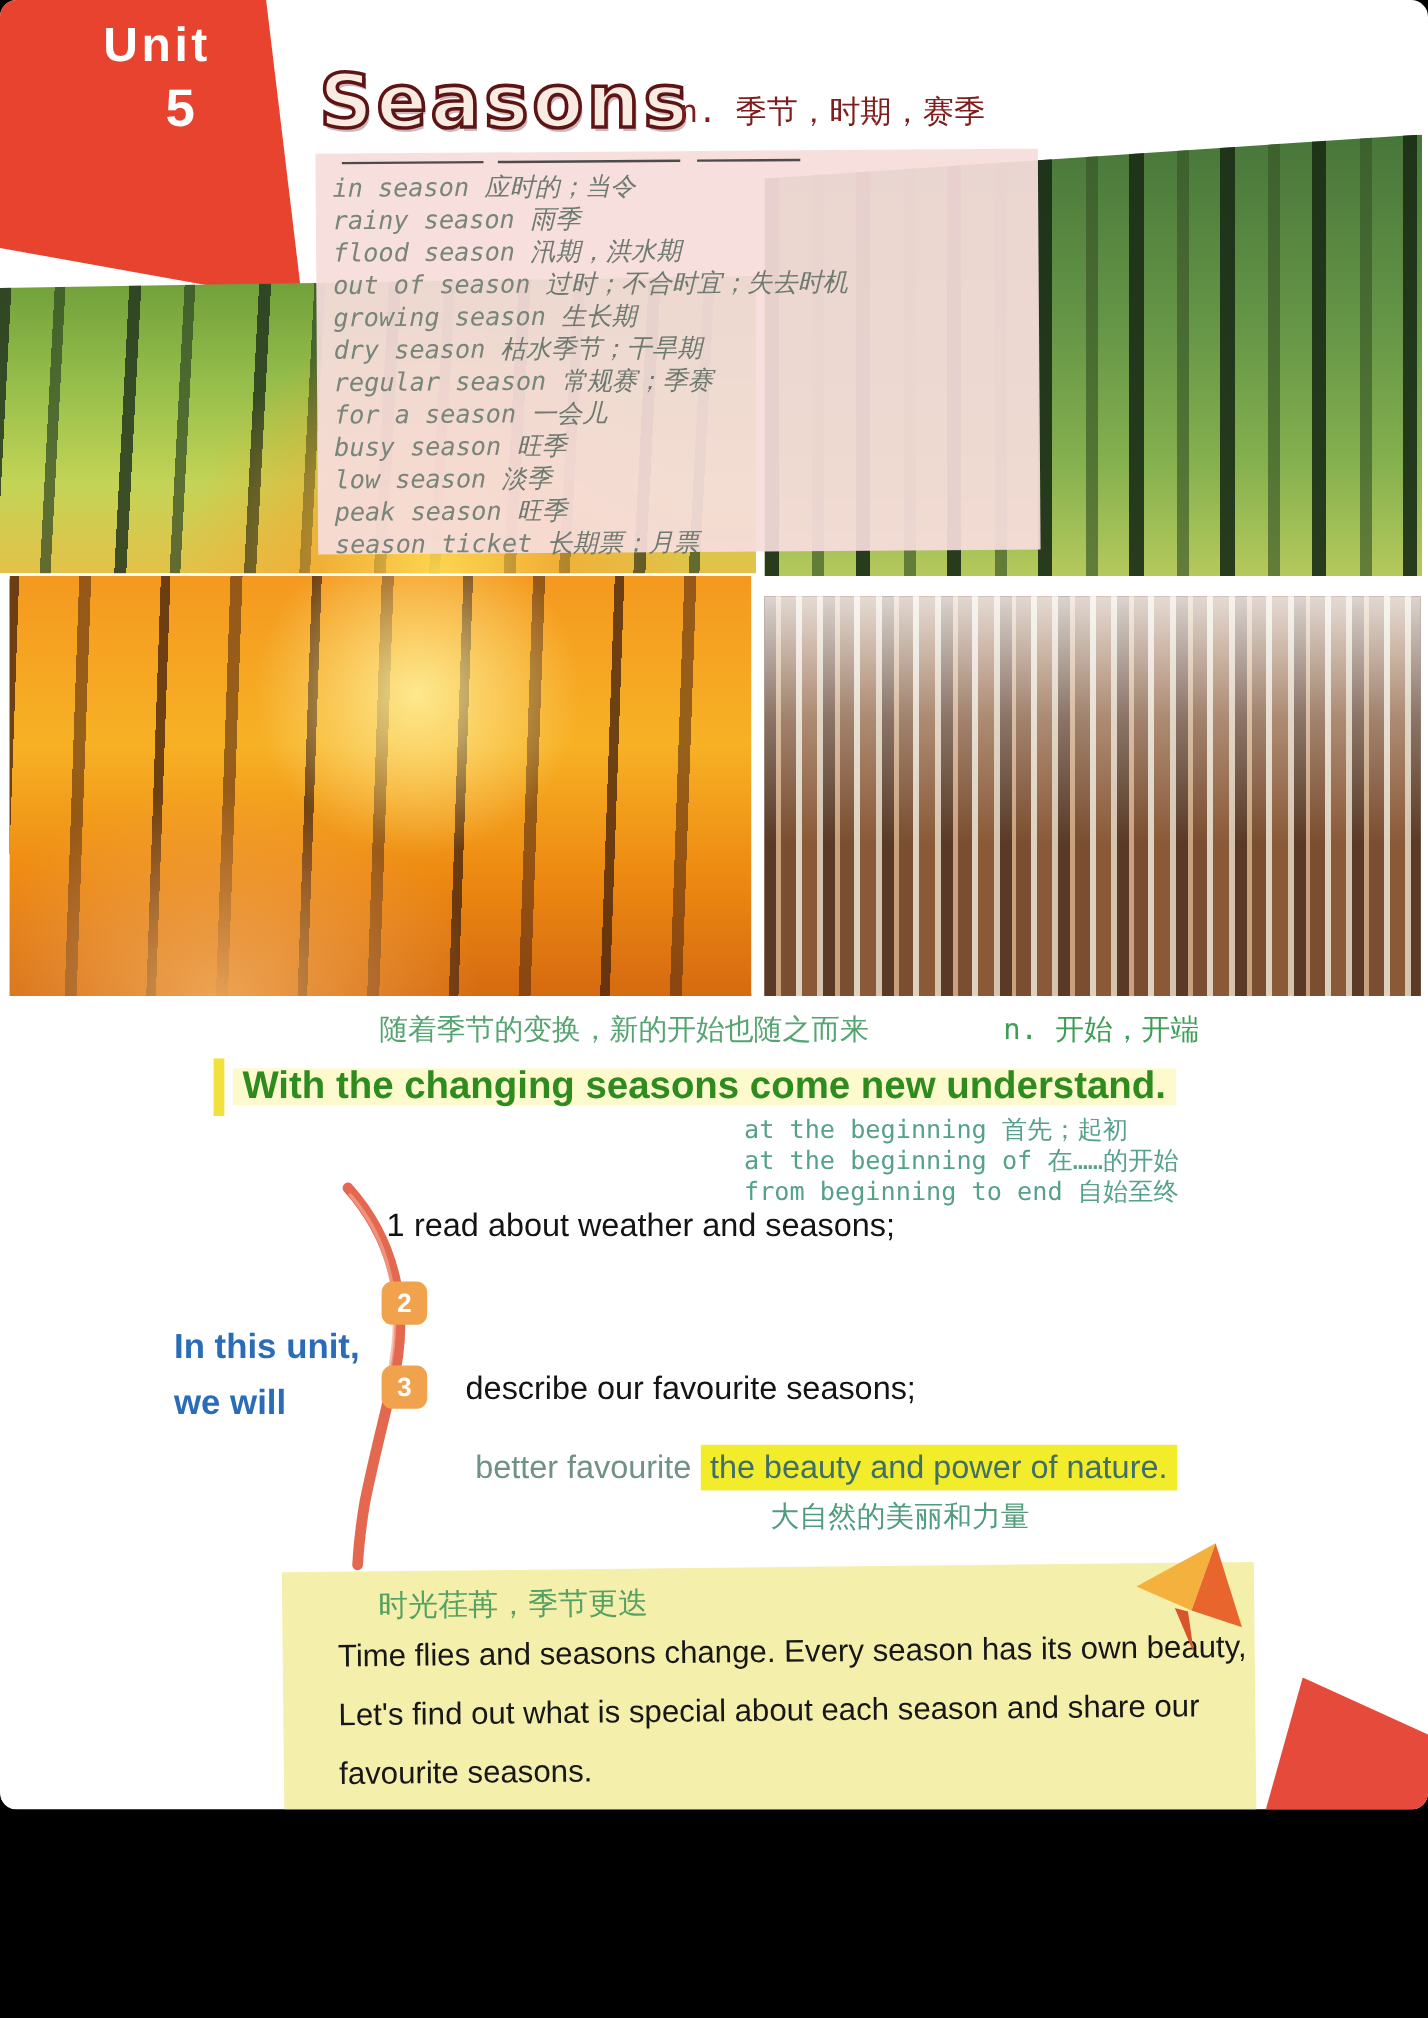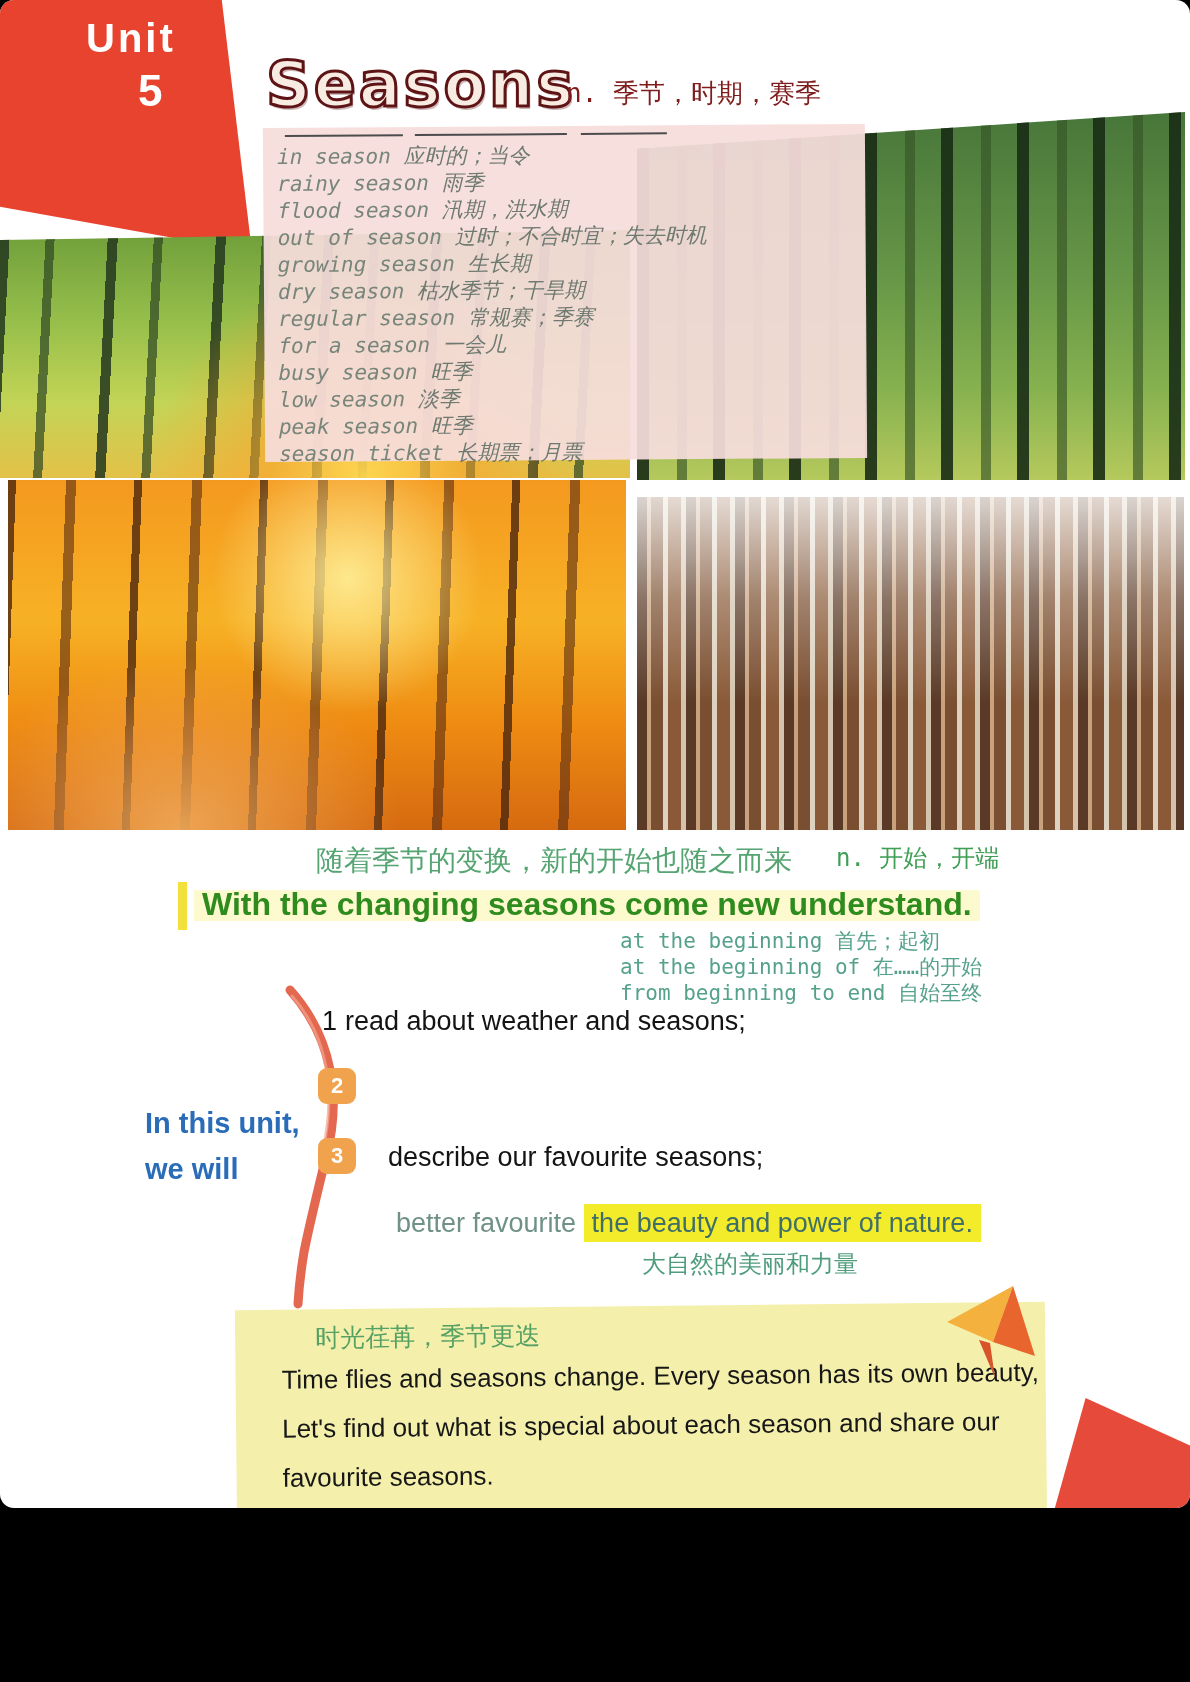--- a/index.html
+++ b/index.html
@@ -65,21 +65,21 @@
     background:rgba(246,221,219,0.93);transform:rotate(-0.4deg);
     font-family:"DejaVu Sans Mono",monospace;font-style:italic;font-size:21px;
   }
   .blank-underline{position:absolute;height:2px;background:#4c4c4c;top:7px;}
   .u1{left:22px;width:118px;} .u2{left:152px;width:152px;} .u3{left:318px;width:86px;}
   .vocab-list{position:absolute;left:14px;top:16px;line-height:27px;white-space:nowrap;}
   .vocab-en{color:#77857a;}
   .vocab-zh{color:#6e7a70;}
 
   
-  .photo-caption{left:316px;top:842px;font-size:28px;color:#55a471;font-family:Liberation Serif, serif;z-index:2;}
+  .photo-caption{left:316px;top:842px;font-size:24px;color:#55a471;font-family:Liberation Serif, serif;z-index:2;}
   .photo-caption-note{left:836px;top:842px;font-size:24px;color:#3f9e55;font-family:"DejaVu Sans Mono",monospace;z-index:2;text-align:right;}
   .heading-highlight-bar{left:178px;top:882px;width:9px;height:48px;background:#f2e13c;z-index:2;}
   .main-heading{
     left:194px;top:884px;font-size:32px;font-weight:bold;color:#2e8b1e;z-index:2;
     background:linear-gradient(180deg,rgba(250,245,165,0) 15%,rgba(250,245,165,0.55) 16%,rgba(250,245,165,0.55) 90%,rgba(250,245,165,0) 91%);
     padding:2px 8px;
   }
   .beginning-notes{left:620px;top:928px;width:440px;font-family:"DejaVu Sans Mono",monospace;font-size:21px;color:#55a18b;line-height:26px;z-index:2;}
 
   

